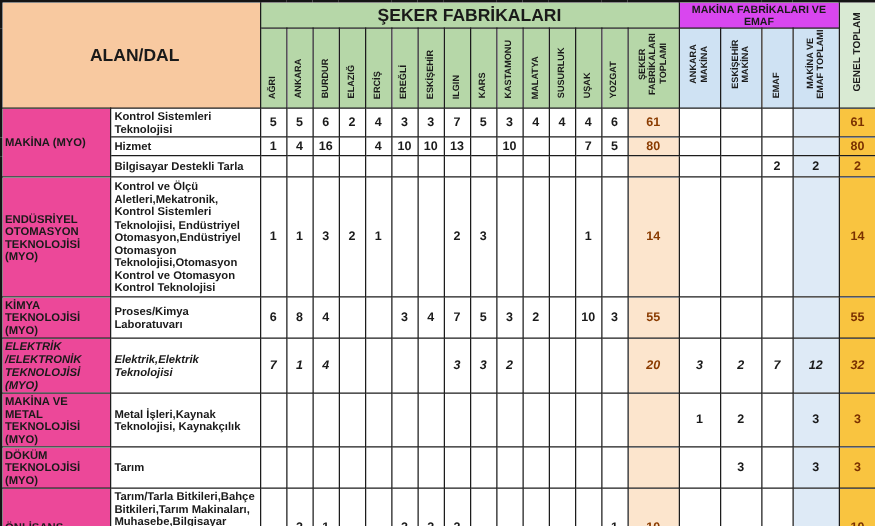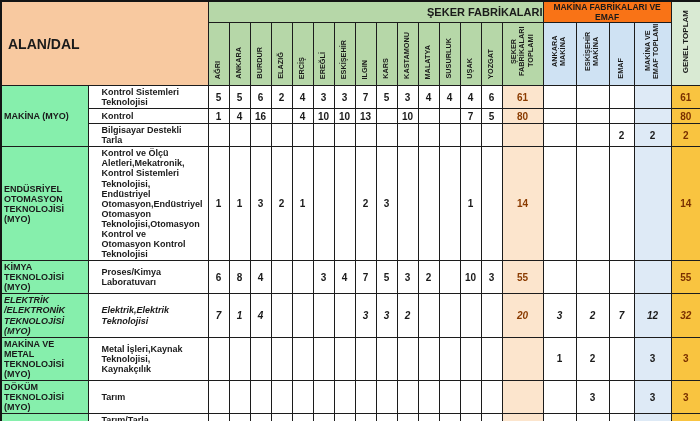--- a/index.html
+++ b/index.html
@@ -1,31 +1,31 @@
 <!DOCTYPE html>
 <html><head>
 <meta charset="utf-8">
 <style>
   html,body{margin:0;padding:0;background:#fff;}
   .wrap{width:700px;height:421px;box-sizing:border-box;font-family:"Liberation Sans",sans-serif;font-weight:bold;color:#1a1a1a;}
   table{border-collapse:collapse;table-layout:fixed;width:700px;height:421px;border:2px solid #141414;}
   th,td{border:1px solid #1c1c1c;padding:0;overflow:hidden;font-weight:bold;}
   
-  .alan{background:#F8C9A0;text-align:left;vertical-align:middle;padding-left:6px;font-size:14px;}
-  .band-seker{background:#B6D7A8;font-size:11px;text-align:right;vertical-align:middle;}
-  .band-makina{background:#f97316;font-size:8.5px;text-align:center;vertical-align:middle;}
+  .alan{background:#F8C9A0;text-align:center;vertical-align:middle;padding-left:6px;font-size:14px;}
+  .band-seker{background:#B6D7A8;font-size:14px;text-align:center;vertical-align:middle;}
+  .band-makina{background:#d946ef;font-size:8.5px;text-align:center;vertical-align:middle;}
   
   .rot{writing-mode:vertical-rl;transform:rotate(180deg);display:inline-block;font-size:7.3px;line-height:1.15;max-height:56px;white-space:normal;}
   th.city{background:#B6D7A8;vertical-align:bottom;text-align:center;padding-bottom:2px;}
   th.mak-th{background:#CFE2F3;vertical-align:bottom;text-align:center;padding-bottom:2px;}
   th.genel-h{background:#D9EAD3;vertical-align:middle;text-align:center;}
   th.genel-h .rot{max-height:70px;font-size:8px;}
   
-  td.group{background:#86efac;text-align:left;vertical-align:middle;font-size:9px;line-height:1.12;padding:1px 2px;}
-  td.program{background:#ffffff;text-align:left;vertical-align:middle;font-size:9px;line-height:1.12;padding:1px 13px;}
+  td.group{background:#ec4899;text-align:left;vertical-align:middle;font-size:9px;line-height:1.12;padding:1px 2px;}
+  td.program{background:#ffffff;text-align:left;vertical-align:middle;font-size:9px;line-height:1.12;padding:1px 3px;}
   td.val{font-size:10px;text-align:center;vertical-align:middle;}
   td.city-cell{background:#ffffff;}
   td.seker-cell{background:#FCE5CD;color:#8A3B00;}
   td.mak-cell{background:#ffffff;}
   td.emaftop-cell{background:#DEEAF6;}
   td.genel-cell{background:#F9C440;color:#7A3000;}
 </style>
 </head>
 <body>
 
@@ -103,21 +103,21 @@
           <td class="val city-cell">4</td>
           <td class="val city-cell">6</td>
           <td class="val seker-cell">61</td>
           <td class="val mak-cell"></td>
           <td class="val mak-cell"></td>
           <td class="val mak-cell"></td>
           <td class="val emaftop-cell"></td>
           <td class="val genel-cell">61</td>
         </tr>
         <tr style="height: 15px;">
-          <td class="program">Kontrol</td>
+          <td class="program">Hizmet</td>
           <td class="val city-cell">1</td>
           <td class="val city-cell">4</td>
           <td class="val city-cell">16</td>
           <td class="val city-cell"></td>
           <td class="val city-cell">4</td>
           <td class="val city-cell">10</td>
           <td class="val city-cell">10</td>
           <td class="val city-cell">13</td>
           <td class="val city-cell"></td>
           <td class="val city-cell">10</td>

